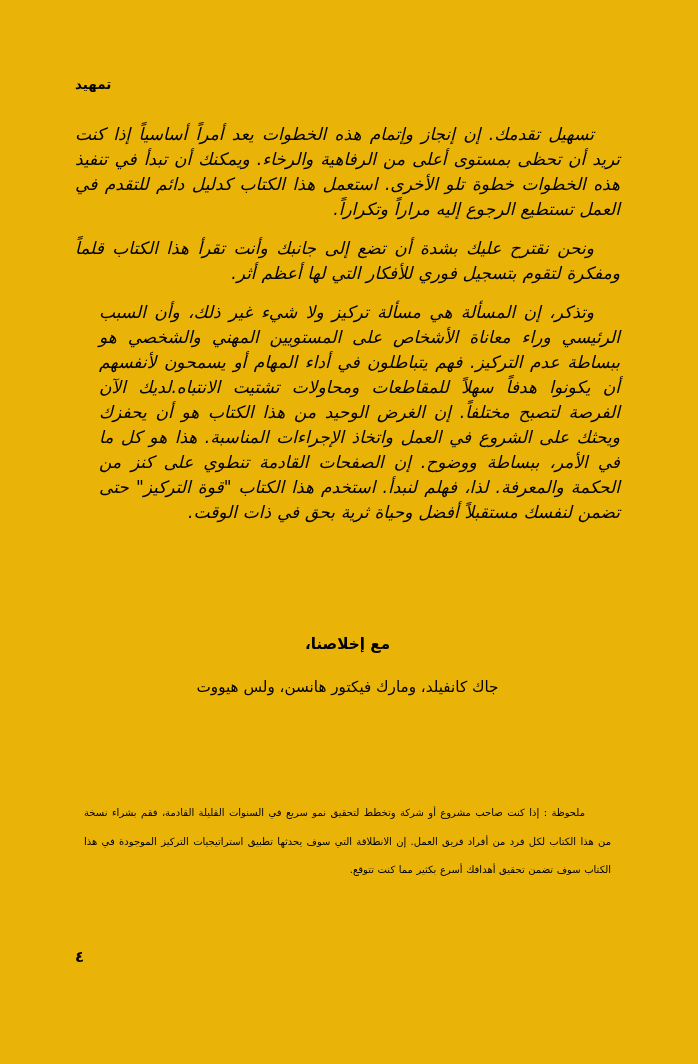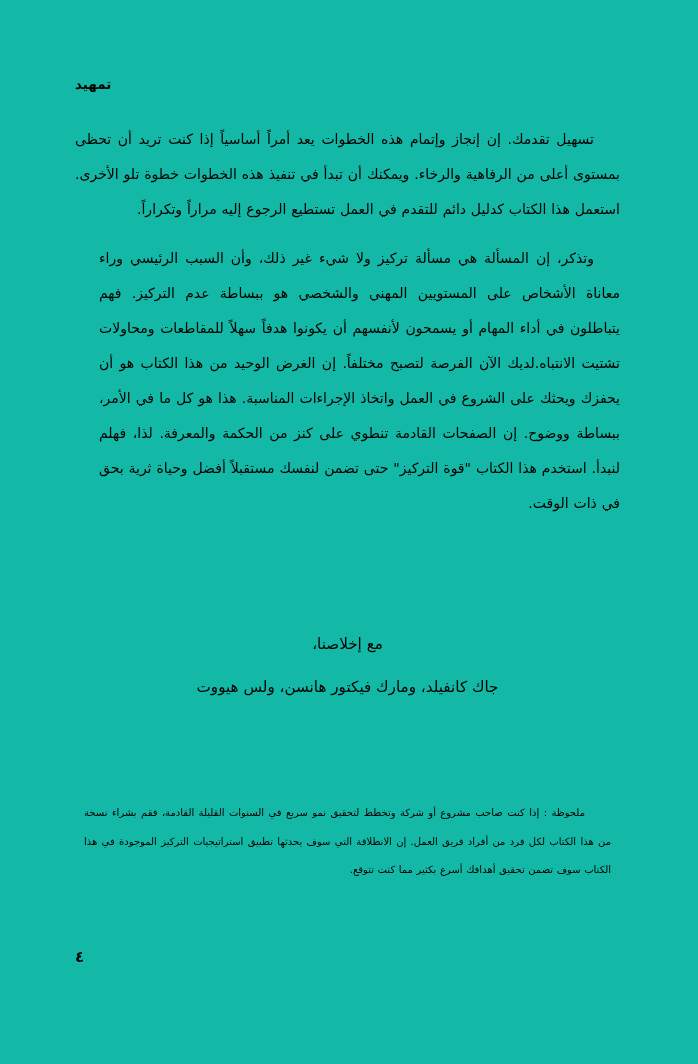--- a/index.html
+++ b/index.html
@@ -17,21 +17,21 @@
     font-family: "DejaVu Sans", "Liberation Sans", sans-serif;
     color: #000000;
     -webkit-font-smoothing: none;
   }
 
   .page {
     position: absolute;
     inset: 0;
     width: 698px;
     height: 1064px;
-    background: #14b8a6;
+    background: #eab308;
     box-sizing: border-box;
   }
 
   
   .running-head {
     position: absolute;
     top: 76px;
     left: 75px;
     right: 78px;
     text-align: left;
@@ -47,26 +47,27 @@
     position: absolute;
     top: 122px;
     right: 78px;
     left: 75px;
     direction: rtl;
     unicode-bidi: embed;
   }
 
   p.para {
     margin: 0 0 14px 0;
-    font-size: 14px;
-    line-height: 35px;
+    font-size: 17px;
+    line-height: 25px;
     text-align: justify;
     text-justify: inter-word;
     text-indent: 26px;
     word-spacing: 0.4px;
+    font-style: italic;
   }
 
   p.para:last-child {
     margin-bottom: 0;
     margin-left: 24px;
   }
 
   
   .signature {
     position: absolute;
@@ -79,20 +80,21 @@
 
   .sig-line {
     font-size: 15.2px;
     line-height: 28.6px;
     text-align: center;
     margin: 0;
   }
 
   .sig-closing {
     margin-bottom: 14px;
+    font-weight: bold;
   }
 
   .sig-role {
     margin-bottom: 14px;
   }
 
   .sig-names {
     margin-bottom: 13px;
   }
 
@@ -131,20 +133,21 @@
 </style>
 </head>
 <body>
 
 <div class="page">
 
   <div class="running-head">تمهيد</div>
 
   <div class="content">
     <p class="para">تسهيل تقدمك. إن إنجاز وإتمام هذه الخطوات يعد أمراً أساسياً إذا كنت تريد أن تحظى بمستوى أعلى من الرفاهية والرخاء. ويمكنك أن تبدأ في تنفيذ هذه الخطوات خطوة تلو الأخرى. استعمل هذا الكتاب كدليل دائم للتقدم في العمل تستطيع الرجوع إليه مراراً وتكراراً.</p>
+    <p class="para">ونحن نقترح عليك بشدة أن تضع إلى جانبك وأنت تقرأ هذا الكتاب قلماً ومفكرة لتقوم بتسجيل فوري للأفكار التي لها أعظم أثر.</p>
     <p class="para">وتذكر، إن المسألة هي مسألة تركيز ولا شيء غير ذلك، وأن السبب الرئيسي وراء معاناة الأشخاص على المستويين المهني والشخصي هو ببساطة عدم التركيز. فهم يتباطلون في أداء المهام أو يسمحون لأنفسهم أن يكونوا هدفاً سهلاً للمقاطعات ومحاولات تشتيت الانتباه.لديك الآن الفرصة لتصبح مختلفاً. إن الغرض الوحيد من هذا الكتاب هو أن يحفزك ويحثك على الشروع في العمل واتخاذ الإجراءات المناسبة. هذا هو كل ما في الأمر، ببساطة ووضوح. إن الصفحات القادمة تنطوي على كنز من الحكمة والمعرفة. لذا، فهلم لنبدأ. استخدم هذا الكتاب "قوة التركيز" حتى تضمن لنفسك مستقبلاً أفضل وحياة ثرية بحق في ذات الوقت.</p>
   </div>
 
   <div class="signature">
     <p class="sig-line sig-closing">مع إخلاصنا،</p>
     <p class="sig-line sig-names">جاك كانفيلد، ومارك فيكتور هانسن، ولس هيووت</p>
   </div>
 
   <div class="note">
     <p>ملحوظة : إذا كنت صاحب مشروع أو شركة وتخطط لتحقيق نمو سريع في السنوات القليلة القادمة، فقم بشراء نسخة من هذا الكتاب لكل فرد من أفراد فريق العمل. إن الانطلاقة التي سوف يحدثها تطبيق استراتيجيات التركيز الموجودة في هذا الكتاب سوف تضمن تحقيق أهدافك أسرع بكثير مما كنت تتوقع.</p>

